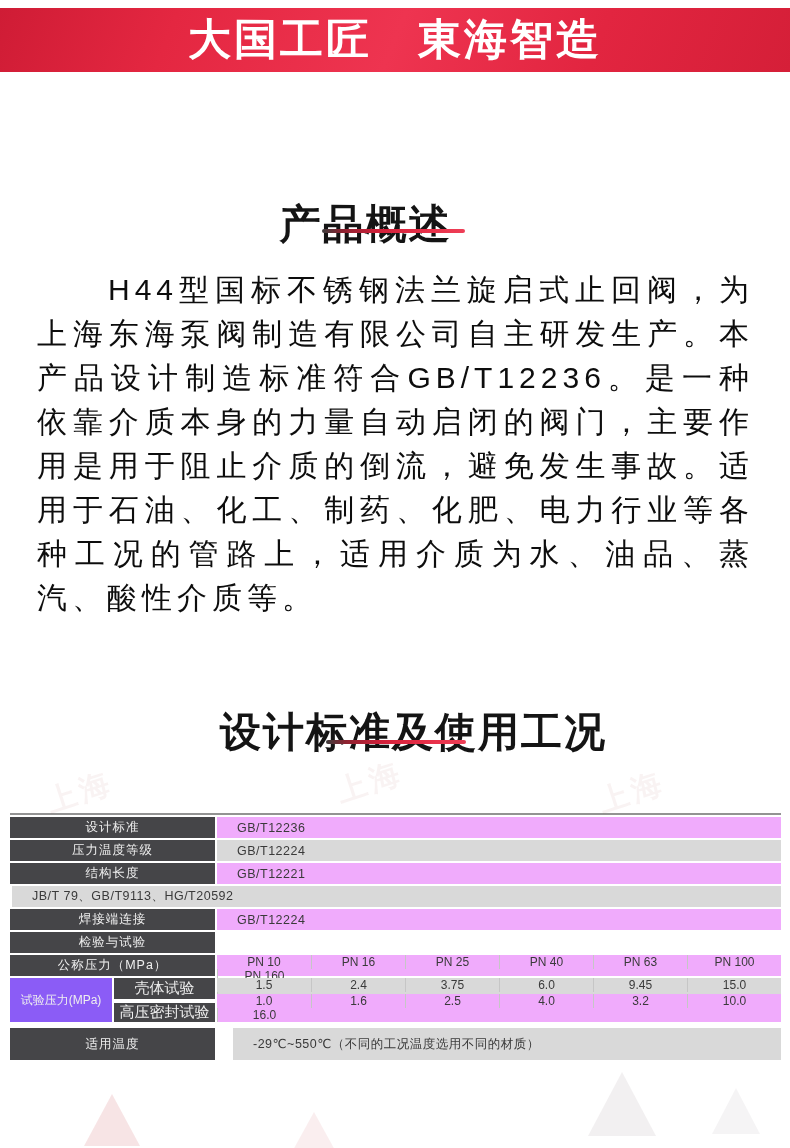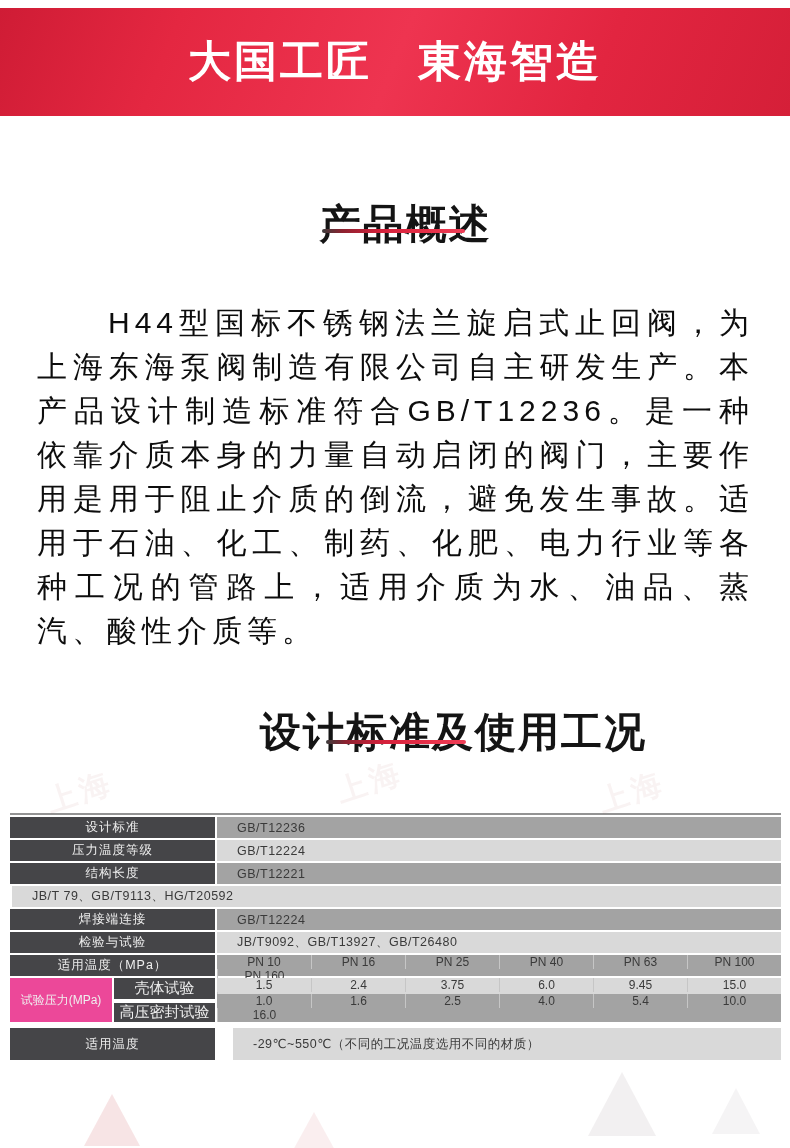--- a/index.html
+++ b/index.html
@@ -2,72 +2,72 @@
 <html><head>
 <meta charset="utf-8">
 <style>
   html,body{margin:0;padding:0;}
   body{
     width:790px;height:1148px;position:relative;background:#ffffff;overflow:hidden;
     font-family:"Liberation Sans","DejaVu Sans",sans-serif;
   }
   
   .banner{
-    position:absolute;top:8px;left:0;width:790px;height:108px;
+    position:absolute;top:8px;left:0;width:790px;height:64px;
     background:linear-gradient(112deg,#cf1c35 0%,#e42741 22%,#ee3450 50%,#e22540 75%,#d51f38 100%);
     display:flex;align-items:center;justify-content:center;
   }
   .banner-title{color:#ffffff;font-size:43px;font-weight:700;letter-spacing:3px;white-space:pre;}
   
   .sec-title{
     position:absolute;left:0;width:731px;text-align:center;
-    font-size:41px;font-weight:700;color:#141414;letter-spacing:2px;line-height:60px;padding-left:40px;
+    font-size:41px;font-weight:700;color:#141414;letter-spacing:2px;line-height:60px;
   }
   .t1{top:160px;}
   .t2{top:668px;margin-left:48px;}
   .underline{
     position:absolute;height:4px;border-radius:2px;
     background:linear-gradient(90deg,#3c3c3c 0%,#8c2230 14%,#d3203a 40%,#e83049 75%,#ee3f57 100%);
   }
   .u1{top:229px;left:322px;width:143px;}
   .u2{top:740px;left:326px;width:140px;}
   
   .overview-text{
-    position:absolute;top:301px;left:37px;width:717px;
+    position:absolute;top:268px;left:37px;width:717px;
     font-size:30px;line-height:44px;letter-spacing:5px;color:#0d0d0d;
     text-align:justify;text-indent:71px;margin:0;
   }
   
   .spec-table{
     position:absolute;top:813px;left:10px;width:771px;
     border-top:2px solid #939393;
   }
   .t-row{display:flex;height:21px;margin-top:2px;}
   .t-row:first-child{margin-top:2px;}
   .t-label{
     width:205px;flex:0 0 205px;background:#454548;color:#efefef;
     font-size:12.5px;letter-spacing:1px;
     display:flex;align-items:center;justify-content:center;
   }
   .t-value{
     flex:1;margin-left:2px;display:flex;align-items:center;
     padding-left:20px;font-size:12.5px;color:#3a3a3a;letter-spacing:0.5px;
   }
-  .bg-white{background:#a3a3a3;}
+  .bg-white{background:#f0abfc;}
   .bg-gray{background:#d9d9d9;}
   .t-cols{flex:1;margin-left:2px;display:grid;grid-template-columns:repeat(6,1fr);}
   .t-cell{
     display:flex;align-items:center;justify-content:center;
     font-size:12px;color:#3a3a3a;border-left:1px solid #c6c6c6;
   }
   .t-cell:first-child{border-left:none;}
   
   .test-block{display:flex;height:44px;margin-top:2px;}
   .test-main{
-    width:102px;flex:0 0 102px;background:#ec4899;color:#efefef;font-size:12px;
+    width:102px;flex:0 0 102px;background:#8b5cf6;color:#efefef;font-size:12px;
     display:flex;align-items:center;justify-content:center;letter-spacing:0;
   }
   .test-subs{flex:1;margin-left:2px;display:flex;flex-direction:column;}
   .test-sub-row{display:flex;height:21px;}
   .test-sub-row + .test-sub-row{margin-top:2px;align-items:flex-end;}
   .test-sub-label{
     width:101px;flex:0 0 101px;background:#454548;color:#efefef;font-size:15px;
     display:flex;align-items:center;justify-content:center;
   }
   .tall-row-temp{height:32px;margin-top:6px;gap:16px;}
@@ -114,26 +114,25 @@
       </div>
       <div class="t-row">
         <div class="t-value bg-gray">JB/T 79、GB/T9113、HG/T20592</div>
       </div>
       <div class="t-row">
         <div class="t-label">焊接端连接</div>
         <div class="t-value bg-white">GB/T12224</div>
       </div>
       <div class="t-row">
         <div class="t-label">检验与试验</div>
-        <div class="t-value bg-gray">JB/T9092、GB/T13927、GB/T26480</div>
       </div>
     </div>
 
   <div class="t-row">
-    <div class="t-label">适用温度（MPa）</div>
+    <div class="t-label">公称压力（MPa）</div>
     <div class="t-cols bg-white" id="pn-cols">
         <div class="t-cell">PN 10</div>
         <div class="t-cell">PN 16</div>
         <div class="t-cell">PN 25</div>
         <div class="t-cell">PN 40</div>
         <div class="t-cell">PN 63</div>
         <div class="t-cell">PN 100</div>
         <div class="t-cell">PN 160</div>
       </div>
   </div>
@@ -153,21 +152,21 @@
             <div class="t-cell">24.0</div>
           </div>
       </div>
       <div class="test-sub-row">
         <div class="test-sub-label">高压密封试验</div>
         <div class="t-cols bg-white" id="seal-cols">
             <div class="t-cell">1.0</div>
             <div class="t-cell">1.6</div>
             <div class="t-cell">2.5</div>
             <div class="t-cell">4.0</div>
-            <div class="t-cell">5.4</div>
+            <div class="t-cell">3.2</div>
             <div class="t-cell">10.0</div>
             <div class="t-cell">16.0</div>
           </div>
       </div>
     </div>
   </div>
 
   <div class="t-row tall-row-temp">
     <div class="t-label">适用温度</div>
     <div class="t-value bg-gray">-29℃~550℃（不同的工况温度选用不同的材质）</div>

